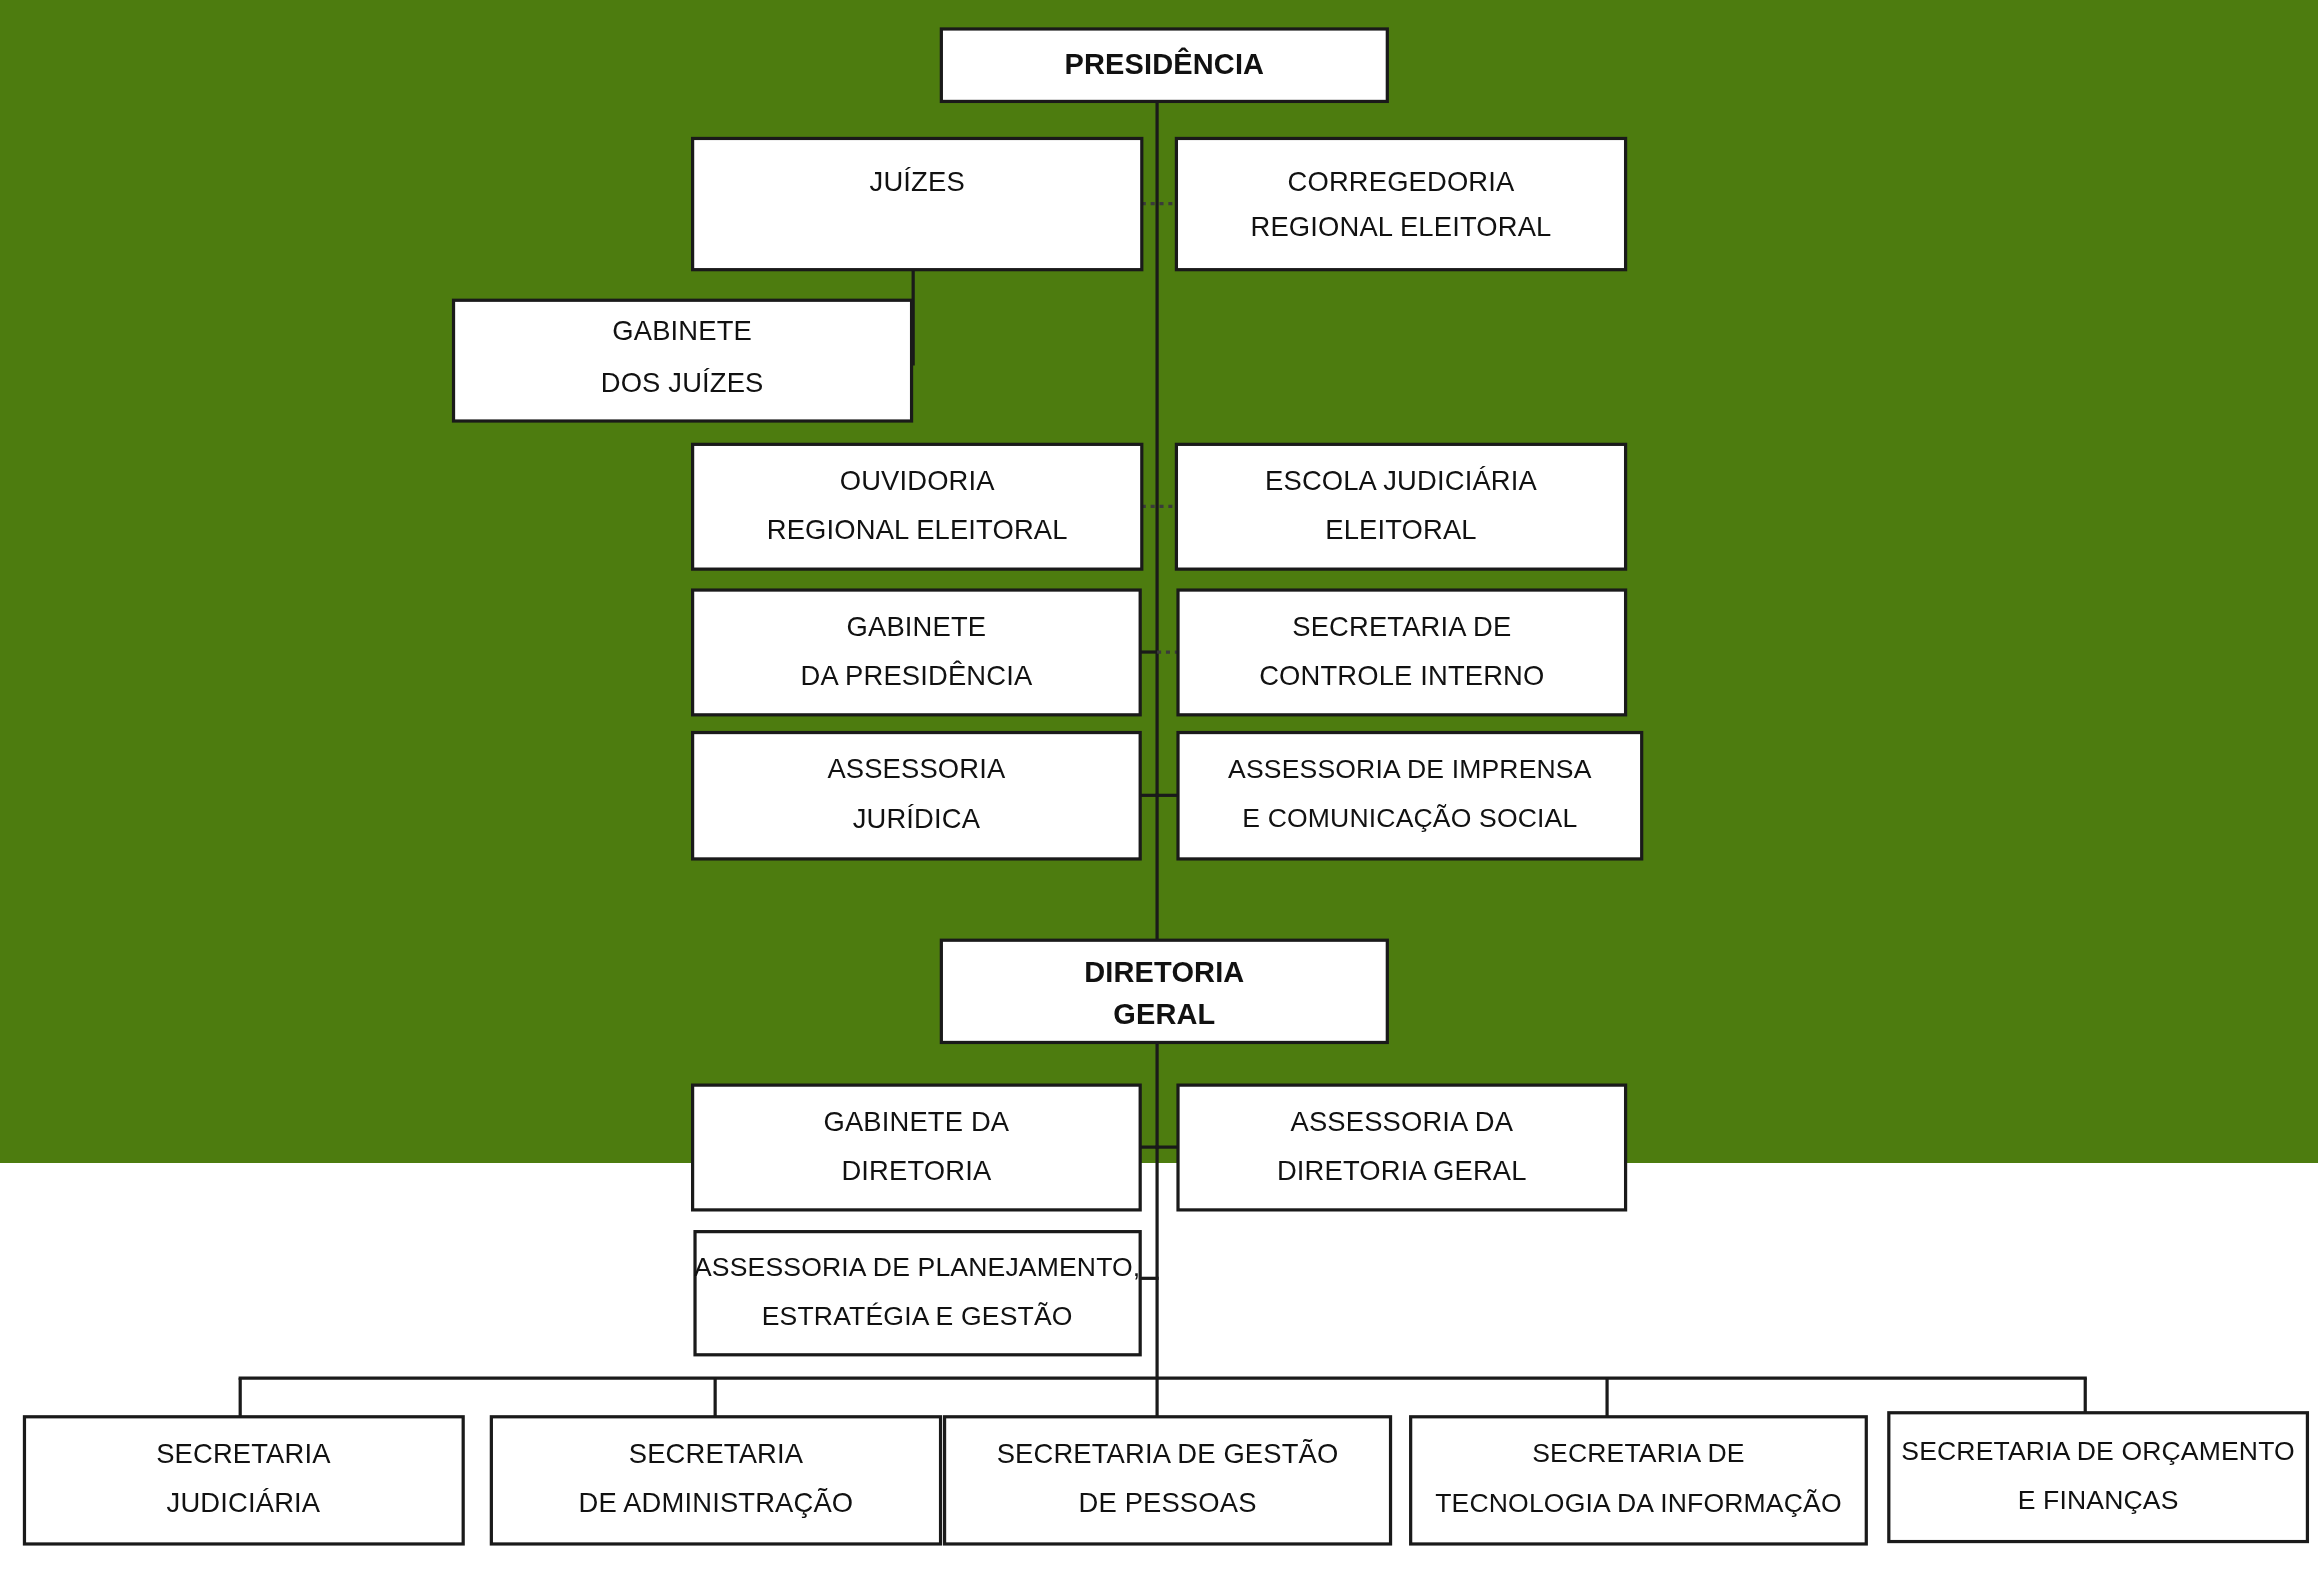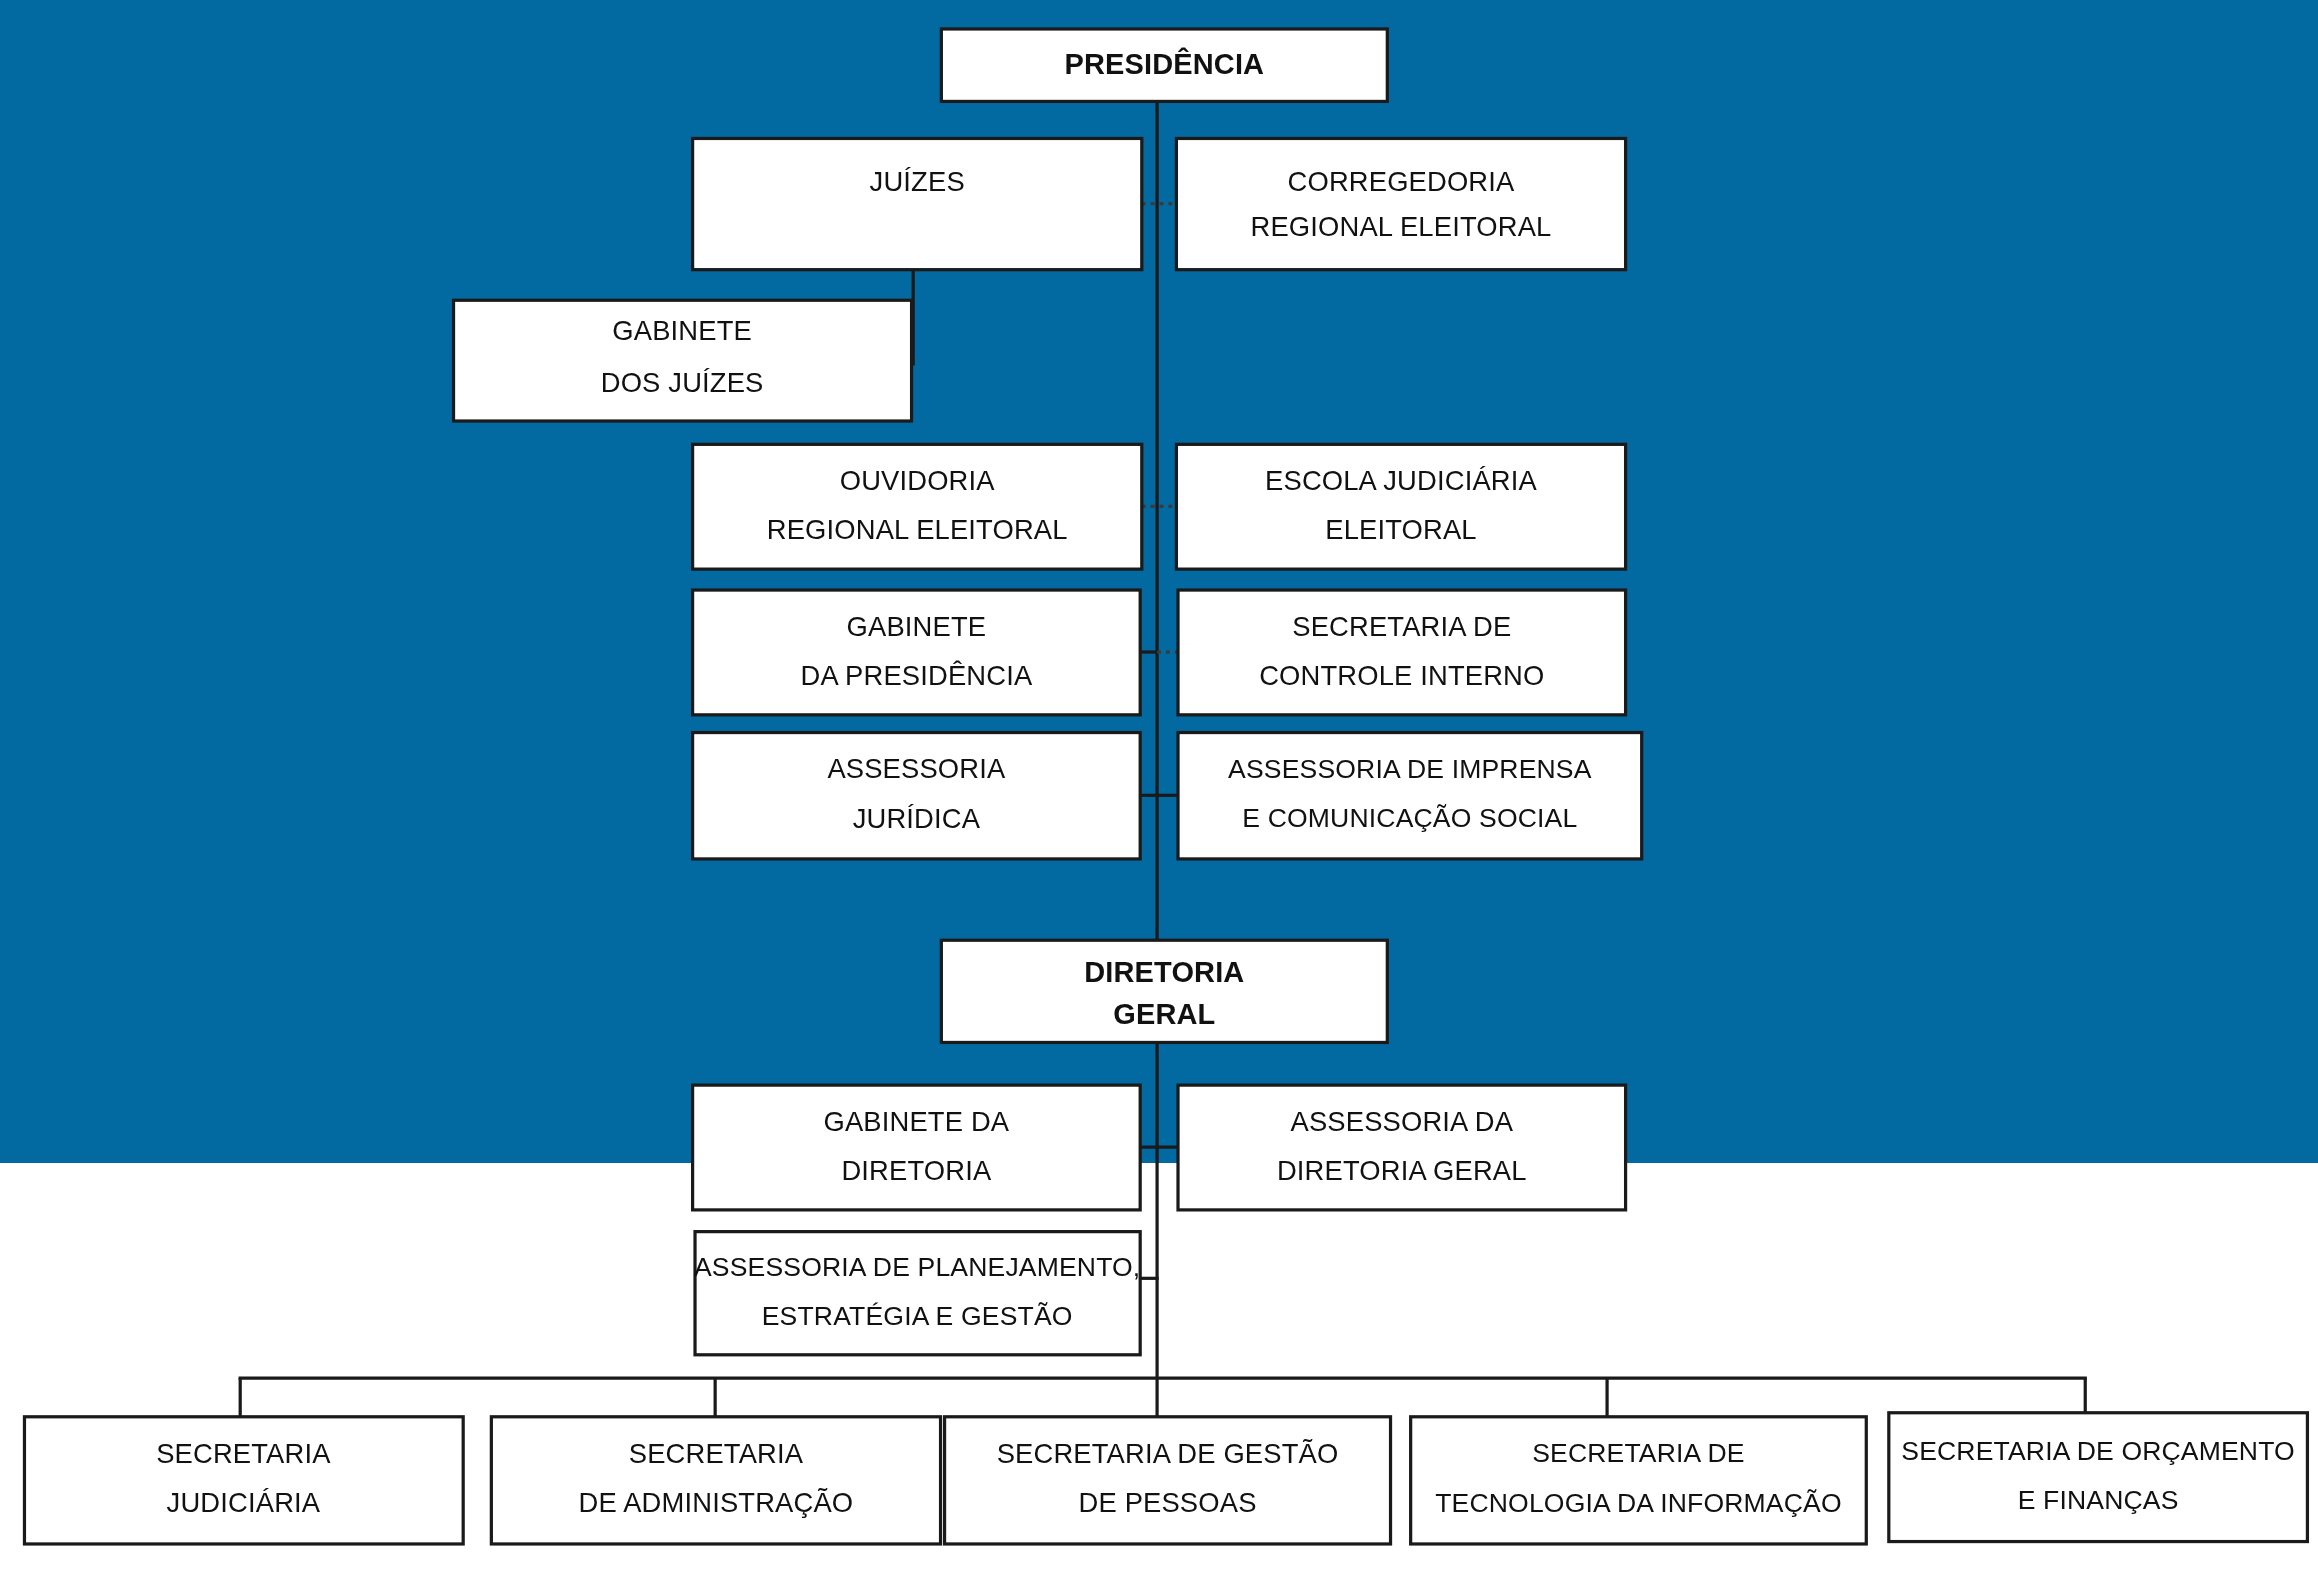--- a/index.html
+++ b/index.html
@@ -11,21 +11,21 @@
   body {
     width: 2319px;
     height: 1581px;
     font-family: "Liberation Sans", sans-serif;
     overflow: hidden;
   }
   #chart-root {
     position: relative;
     width: 2319px;
     height: 1163px;
-    background: #0369a1;
+    background: #4d7c0f;
   }
   svg#org-svg {
     position: absolute;
     top: 0;
     left: 0;
     width: 2319px;
     height: 1581px;
     display: block;
   }
   .org-box {

